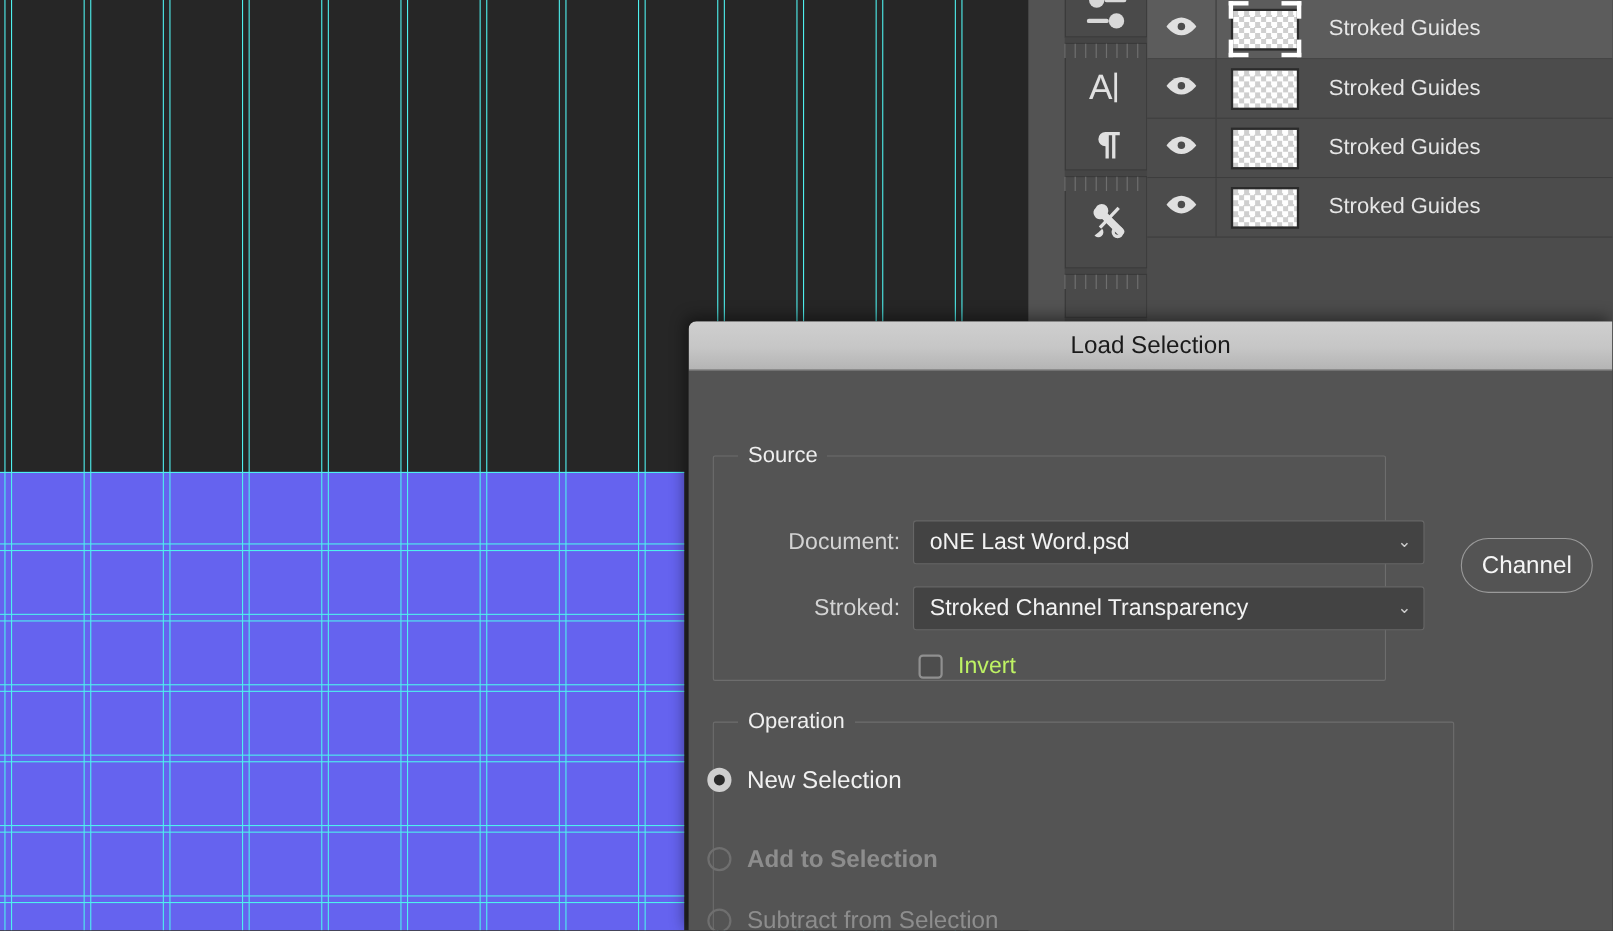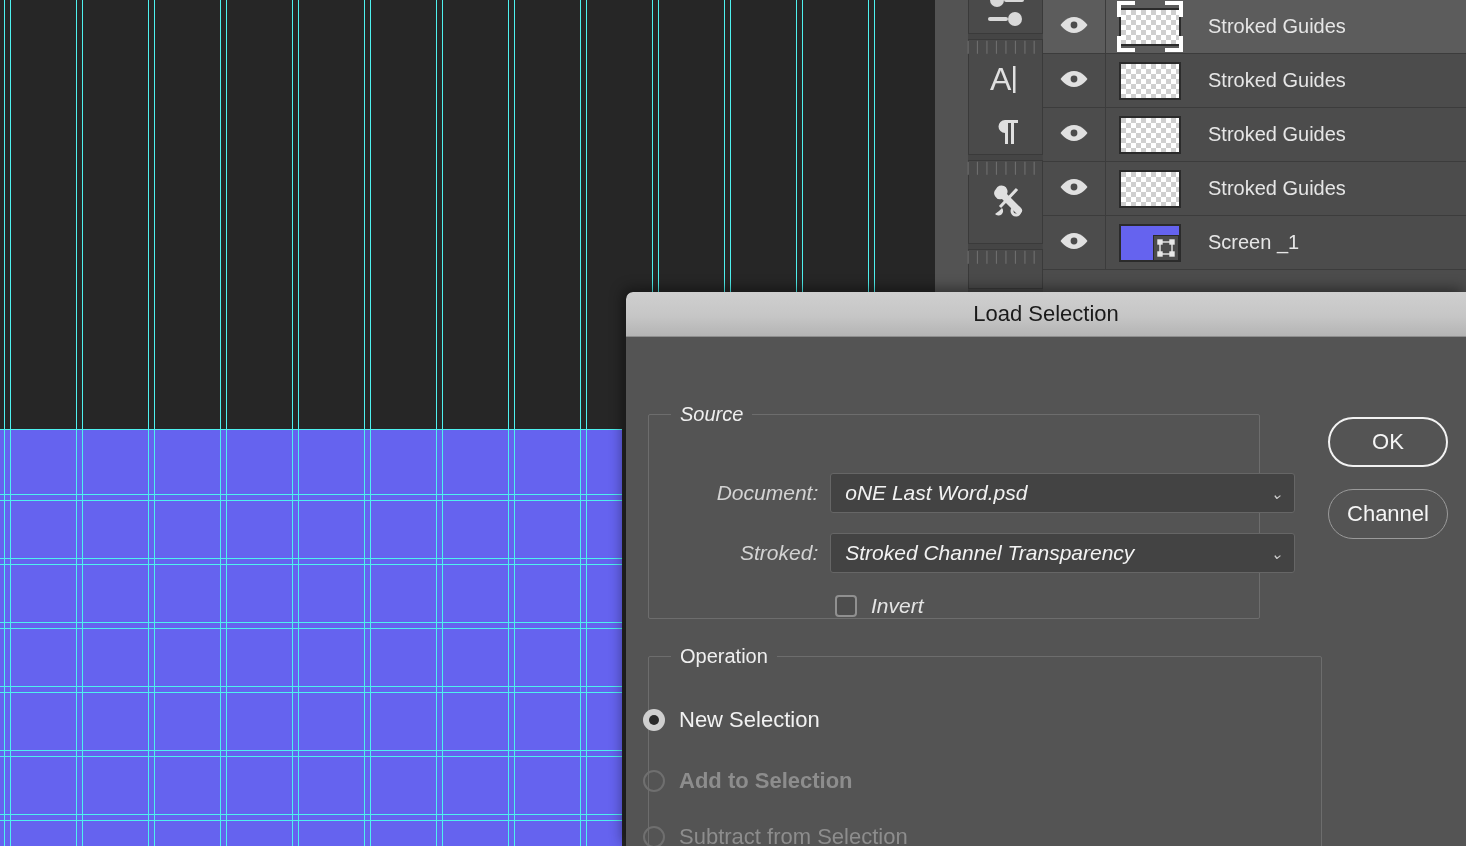--- a/index.html
+++ b/index.html
@@ -149,21 +149,21 @@
   fieldset.group {
     position: absolute;
     border: 1px solid #6d6d6d;
     border-radius: 2px;
     padding: 0;
   }
   fieldset.group > legend {
     color: #efefef; font-size: 20px;
     padding: 0 9px; margin-left: 22px;
   }
-  #source-group { left: 22px; top: 66px; width: 612px; height: 216px; font-style: italic; }
+  #source-group { left: 22px; top: 66px; width: 612px; height: 216px; }
   #operation-group { left: 22px; top: 308px; width: 674px; height: 260px; }
 
   .field-row {
     position: absolute;
     display: flex; align-items: center;
   }
   .field-label {
     color: #d3d3d3; font-size: 21px;
     text-align: right; white-space: nowrap;
   }
@@ -187,21 +187,21 @@
   .checkbox-row {
     position: absolute;
     display: flex; align-items: center; gap: 14px;
   }
   .checkbox {
     width: 22px; height: 22px;
     border: 2px solid #909090;
     border-radius: 4px;
     background: #4d4d4d;
   }
-  .checkbox-label { color: #e5e5e5; font-size: 21px; }
+  .checkbox-label { color: #bef264; font-size: 21px; }
 
   .radio-row {
     position: absolute;
     display: flex; align-items: center; gap: 14px;
   }
   .radio {
     width: 22px; height: 22px; border-radius: 50%;
     background: #cfcfcf;
     display: flex; align-items: center; justify-content: center;
   }
@@ -374,42 +374,20 @@
           <span><svg width="30" height="20" viewBox="0 0 30 20" fill="#e0e0e0">
               <path d="M15 2C7 2 1.5 10 1.5 10S7 18 15 18s13.5-8 13.5-8S23 2 15 2Z"></path>
               <circle cx="15" cy="10" r="3.4" fill="#4c4c4c"></circle>
             </svg></span>
         </div>
         <div class="thumb-cell">
           <div class="thumb"></div>
         </div>
         <div class="layer-name">Stroked Guides</div>
       </div>
-      <div class="layer-row">
-        <div class="eye-cell">
-          <span><svg width="30" height="20" viewBox="0 0 30 20" fill="#e0e0e0">
-              <path d="M15 2C7 2 1.5 10 1.5 10S7 18 15 18s13.5-8 13.5-8S23 2 15 2Z"></path>
-              <circle cx="15" cy="10" r="3.4" fill="#4c4c4c"></circle>
-            </svg></span>
-        </div>
-        <div class="thumb-cell">
-          <div class="thumb solid" style="background: rgb(101, 99, 239);">
-            <div class="smart-badge">
-              <svg width="18" height="18" viewBox="0 0 18 18" fill="none" stroke="#e8e8e8" stroke-width="1.4">
-                <rect x="3" y="3" width="12" height="12"></rect>
-                <rect x="1" y="1" width="4" height="4" fill="#e8e8e8"></rect>
-                <rect x="13" y="1" width="4" height="4" fill="#e8e8e8"></rect>
-                <rect x="1" y="13" width="4" height="4" fill="#e8e8e8"></rect>
-                <rect x="13" y="13" width="4" height="4" fill="#e8e8e8"></rect>
-              </svg>
-            </div>
-          </div>
-        </div>
-        <div class="layer-name">Screen _1</div>
-      </div>
     </div>
 
   <div id="dialog">
 
     <div id="dialog-titlebar">
       <div id="dialog-title">Load Selection</div>
     </div>
 
     <div id="dialog-body">
 
@@ -434,40 +412,37 @@
 
         <div class="checkbox-row" style="left:186px; top:168px;">
           <div class="checkbox"></div>
           <div class="checkbox-label">Invert</div>
         </div>
       </fieldset>
 
       <fieldset class="group" id="operation-group">
         <legend>Operation</legend>
         <div id="operation-options">
-            <div class="radio-row" style="left: -6px; top: 39px;">
+            <div class="radio-row" style="left: -6px; top: 28px;">
               <div class="radio">
                 <span class="dot"></span>
               </div>
               <div class="radio-label">New Selection</div>
             </div>
             <div class="radio-row" style="left: -6px; top: 100px; font-weight: bold;">
               <div class="radio disabled"></div>
               <div class="radio-label disabled">Add to Selection</div>
             </div>
             <div class="radio-row" style="left: -6px; top: 156px;">
               <div class="radio disabled"></div>
               <div class="radio-label disabled">Subtract from Selection</div>
             </div>
           </div>
       </fieldset>
 
-      <div class="dlg-btn" id="ok-button">
-        <span>OK</span>
-      </div>
       <div class="dlg-btn" id="cancel-button">
         <span>Channel</span>
       </div>
 
     </div>
   </div>
 
 </div>
 
 </body></html>

